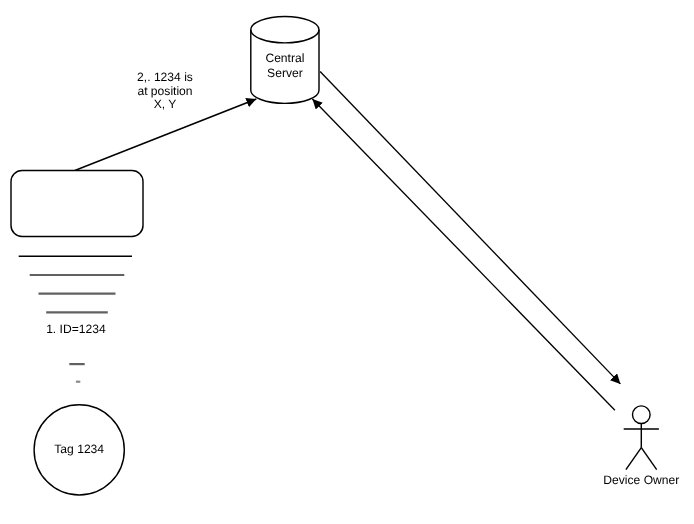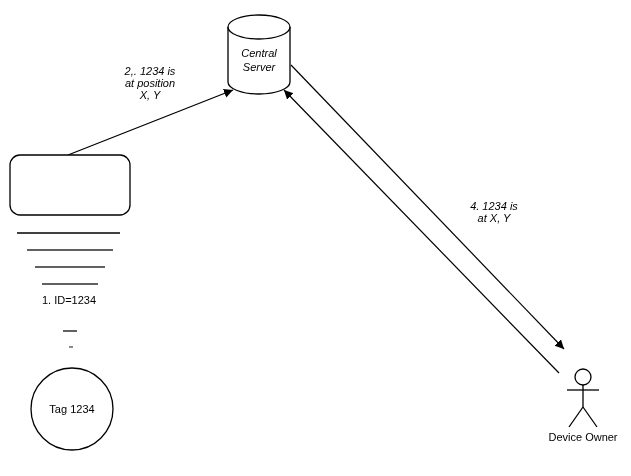--- a/index.html
+++ b/index.html
@@ -18,21 +18,21 @@
     width: 631px; height: 476px;
   }
   .label {
     position: absolute;
     font-size: 11px;
     line-height: 12px;
     text-align: center;
     color: #000000;
     white-space: nowrap;
   }
-  .label span { display: block; font-style: italic; }
+  .label span { display: block; }
   .node-label { line-height: 14px; }
 </style>
 </head>
 <body>
 
 <div id="canvas">
 
   <svg id="shapes" viewBox="0 0 631 476" xmlns="http://www.w3.org/2000/svg">
     <defs>
       <marker id="arrowhead" markerWidth="12" markerHeight="10" refX="9" refY="4.5" orient="auto" markerUnits="userSpaceOnUse">
@@ -85,18 +85,14 @@
 
   <div class="label" style="left:19px; top:294px; width:100px;">1. ID=1234</div>
 
   <div class="label" style="left:105px; top:65px; width:90px;">
     <span>2,. 1234 is</span>
     <span>at position</span>
     <span>X, Y</span>
   </div>
 
 
-  <div class="label" style="left:449px; top:200px; width:90px;">
-    <span>4. 1234 is</span>
-    <span>at X, Y</span>
-  </div>
 
 </div>
 
 </body></html>

